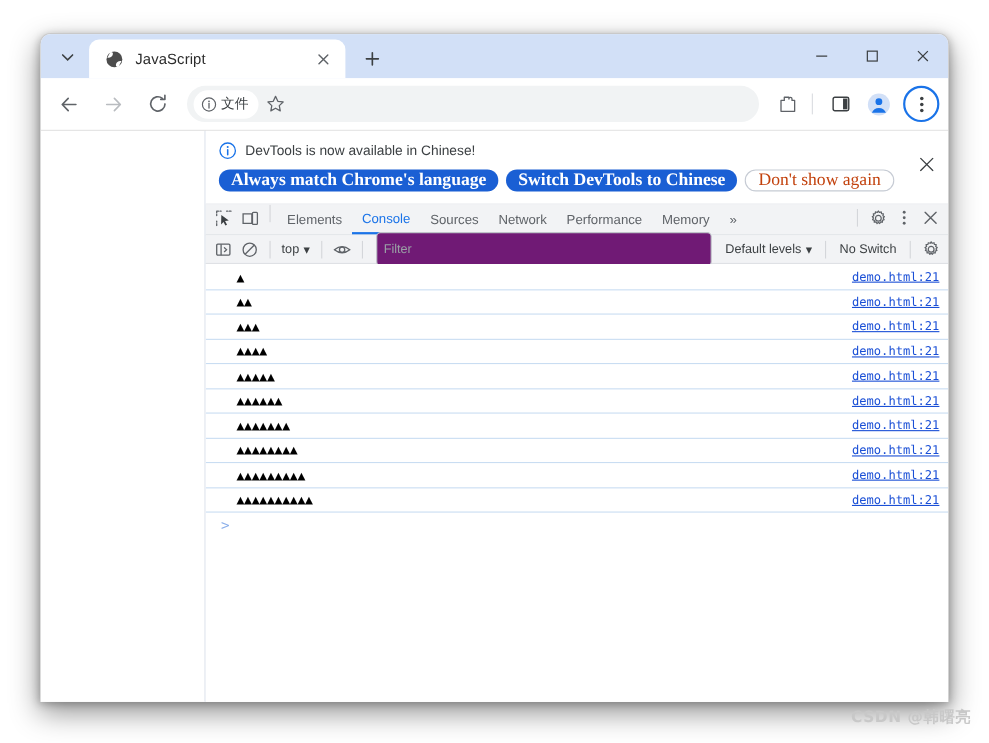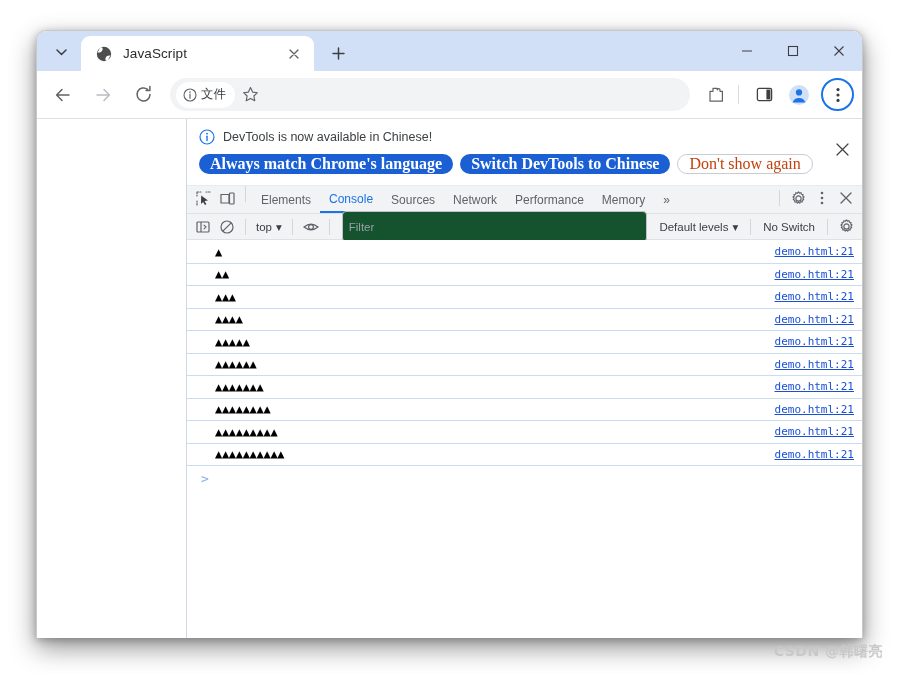--- a/index.html
+++ b/index.html
@@ -313,21 +313,21 @@
     color: #3c4043;
     display: flex;
     align-items: center;
     padding: 0 4px;
     cursor: pointer;
     gap: 4px;
   }
   #filter-input {
     flex: 1;
     height: 31px;
-    background: #14532d;
+    background: #701a75;
     border: 1px solid #bfc3c9;
     border-radius: 4px;
     font-size: 11.5px;
     color: #9aa0a6;
     display: flex;
     align-items: center;
     padding: 0 6px;
     margin: 0 6px;
     min-width: 40px;
     cursor: text;

